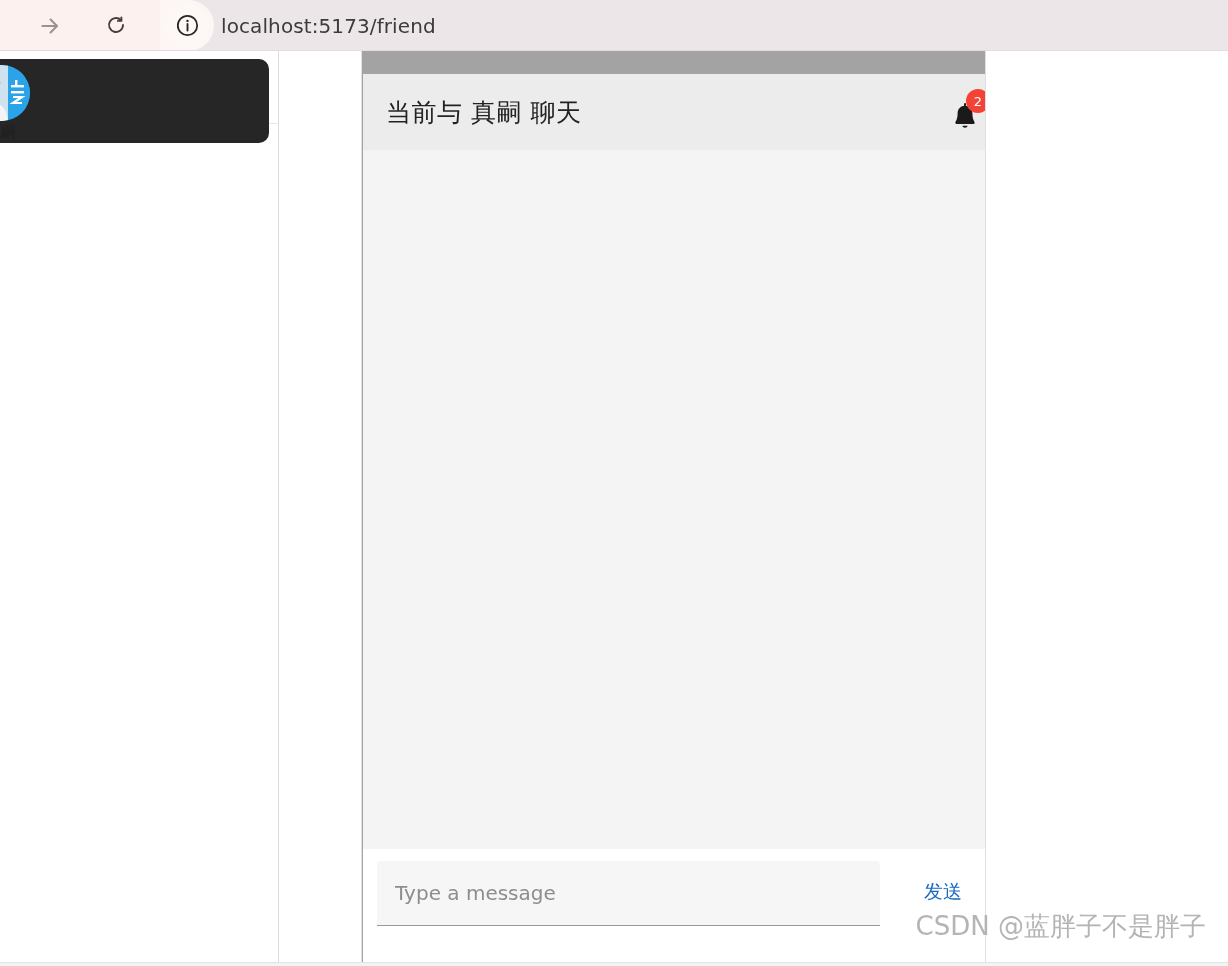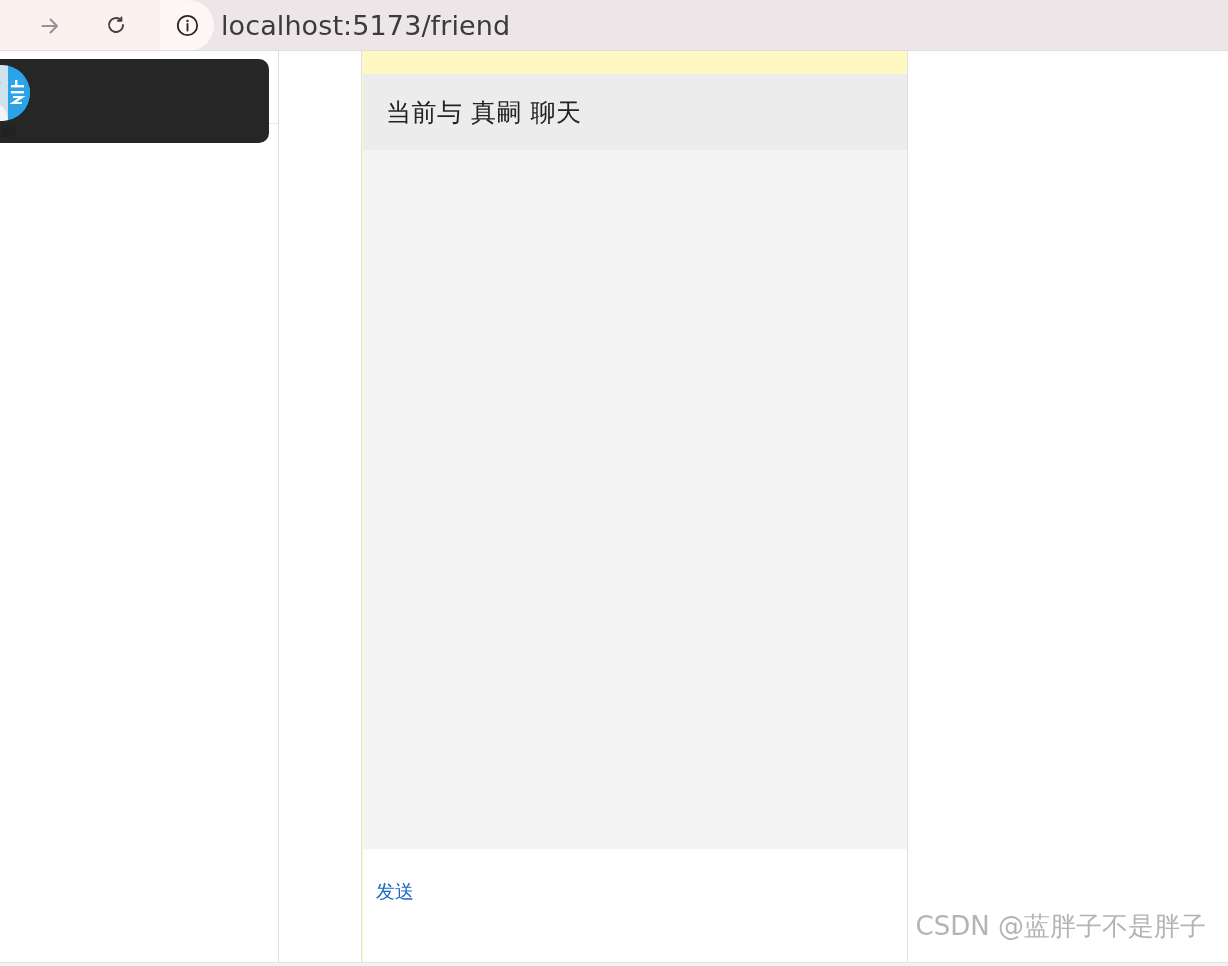--- a/index.html
+++ b/index.html
@@ -34,21 +34,21 @@
     border-top-right-radius: 26px; border-bottom-right-radius: 26px;
   }
   .info-circle-wrap {
     width: 44px; height: 44px; border-radius: 50%;
     display: flex; align-items: center; justify-content: center;
     background: #fdf7f6;
   }
   .url-text {
     position: absolute; left: 221px; top: 0; height: 51px;
     display: flex; align-items: center;
-    font-size: 27px; color: #3b3b3b; letter-spacing: 0.1px;
+    font-size: 20px; color: #3b3b3b; letter-spacing: 0.1px;
     font-family: "DejaVu Sans", sans-serif;
   }
   .chrome-sep {
     position: absolute; left: 0; top: 50px; width: 1228px; height: 1px;
     background: #e3dcde;
   }
 
   
   .page {
     position: absolute; left: 0; top: 51px; width: 1228px; height: 915px;
@@ -93,22 +93,22 @@
   }
   .friend-name {
     position: absolute; left: 14px; top: 64px;
     font-size: 15px; color: #1f1f1f;
     font-family: "DejaVu Sans", sans-serif;
     white-space: nowrap;
   }
 
   
   .chat-panel {
-    position: absolute; left: 361px; top: 0; width: 547px; height: 911px;
-    background: #fef9c3;
+    position: absolute; left: 361px; top: 0; width: 625px; height: 911px;
+    background: #a3a3a3;
     border-left: 1px solid #e0e0e0;
     border-right: 1px solid #e0e0e0;
     overflow: hidden;
   }
   .chat-header {
     position: absolute; left: 1px; top: 23px; width: 623px; height: 76px;
     background: #ececec;
     display: flex; align-items: center;
   }
   .chat-title {
@@ -149,21 +149,21 @@
   }
   .msg-input {
     width: 100%; height: 100%;
     border: 0; outline: 0; background: transparent;
     padding: 0 18px;
     font-size: 20px; color: #2b2b2b;
     font-family: "DejaVu Sans", sans-serif;
   }
   .msg-input::placeholder { color: #8d8d8d; }
   .send-btn {
-    margin-left: 13px; margin-top: 30px;
+    margin-left: 44px; margin-top: 30px;
     border: 0; background: transparent; cursor: pointer;
     font-size: 19px; color: #1769c4;
     font-family: "DejaVu Sans", sans-serif;
     padding: 0;
   }
 
   
   .watermark {
     position: absolute; right: 22px; bottom: 22px;
     font-size: 26px; color: #b4b4b4;
@@ -263,20 +263,23 @@
             <path d="M9.8 18.4a2.3 2.3 0 0 0 4.4 0z" fill="#1a1a1a"></path>
             <rect x="11.2" y="0" width="1.6" height="2.6" rx="0.8" fill="#1a1a1a"></rect>
           </svg>
           <div class="badge">2</div>
         </div>
       </div>
 
       <div class="message-area"></div>
 
       <div class="composer">
+        <div class="msg-input-wrap">
+          <input class="msg-input" type="text" placeholder="Type a message" style="">
+        </div>
         <button class="send-btn">发送</button>
       </div>
 
     </div>
 
     <div class="watermark">CSDN @蓝胖子不是胖子</div>
     <div class="page-bottom-edge"></div>
   </div>
 
 </div>

